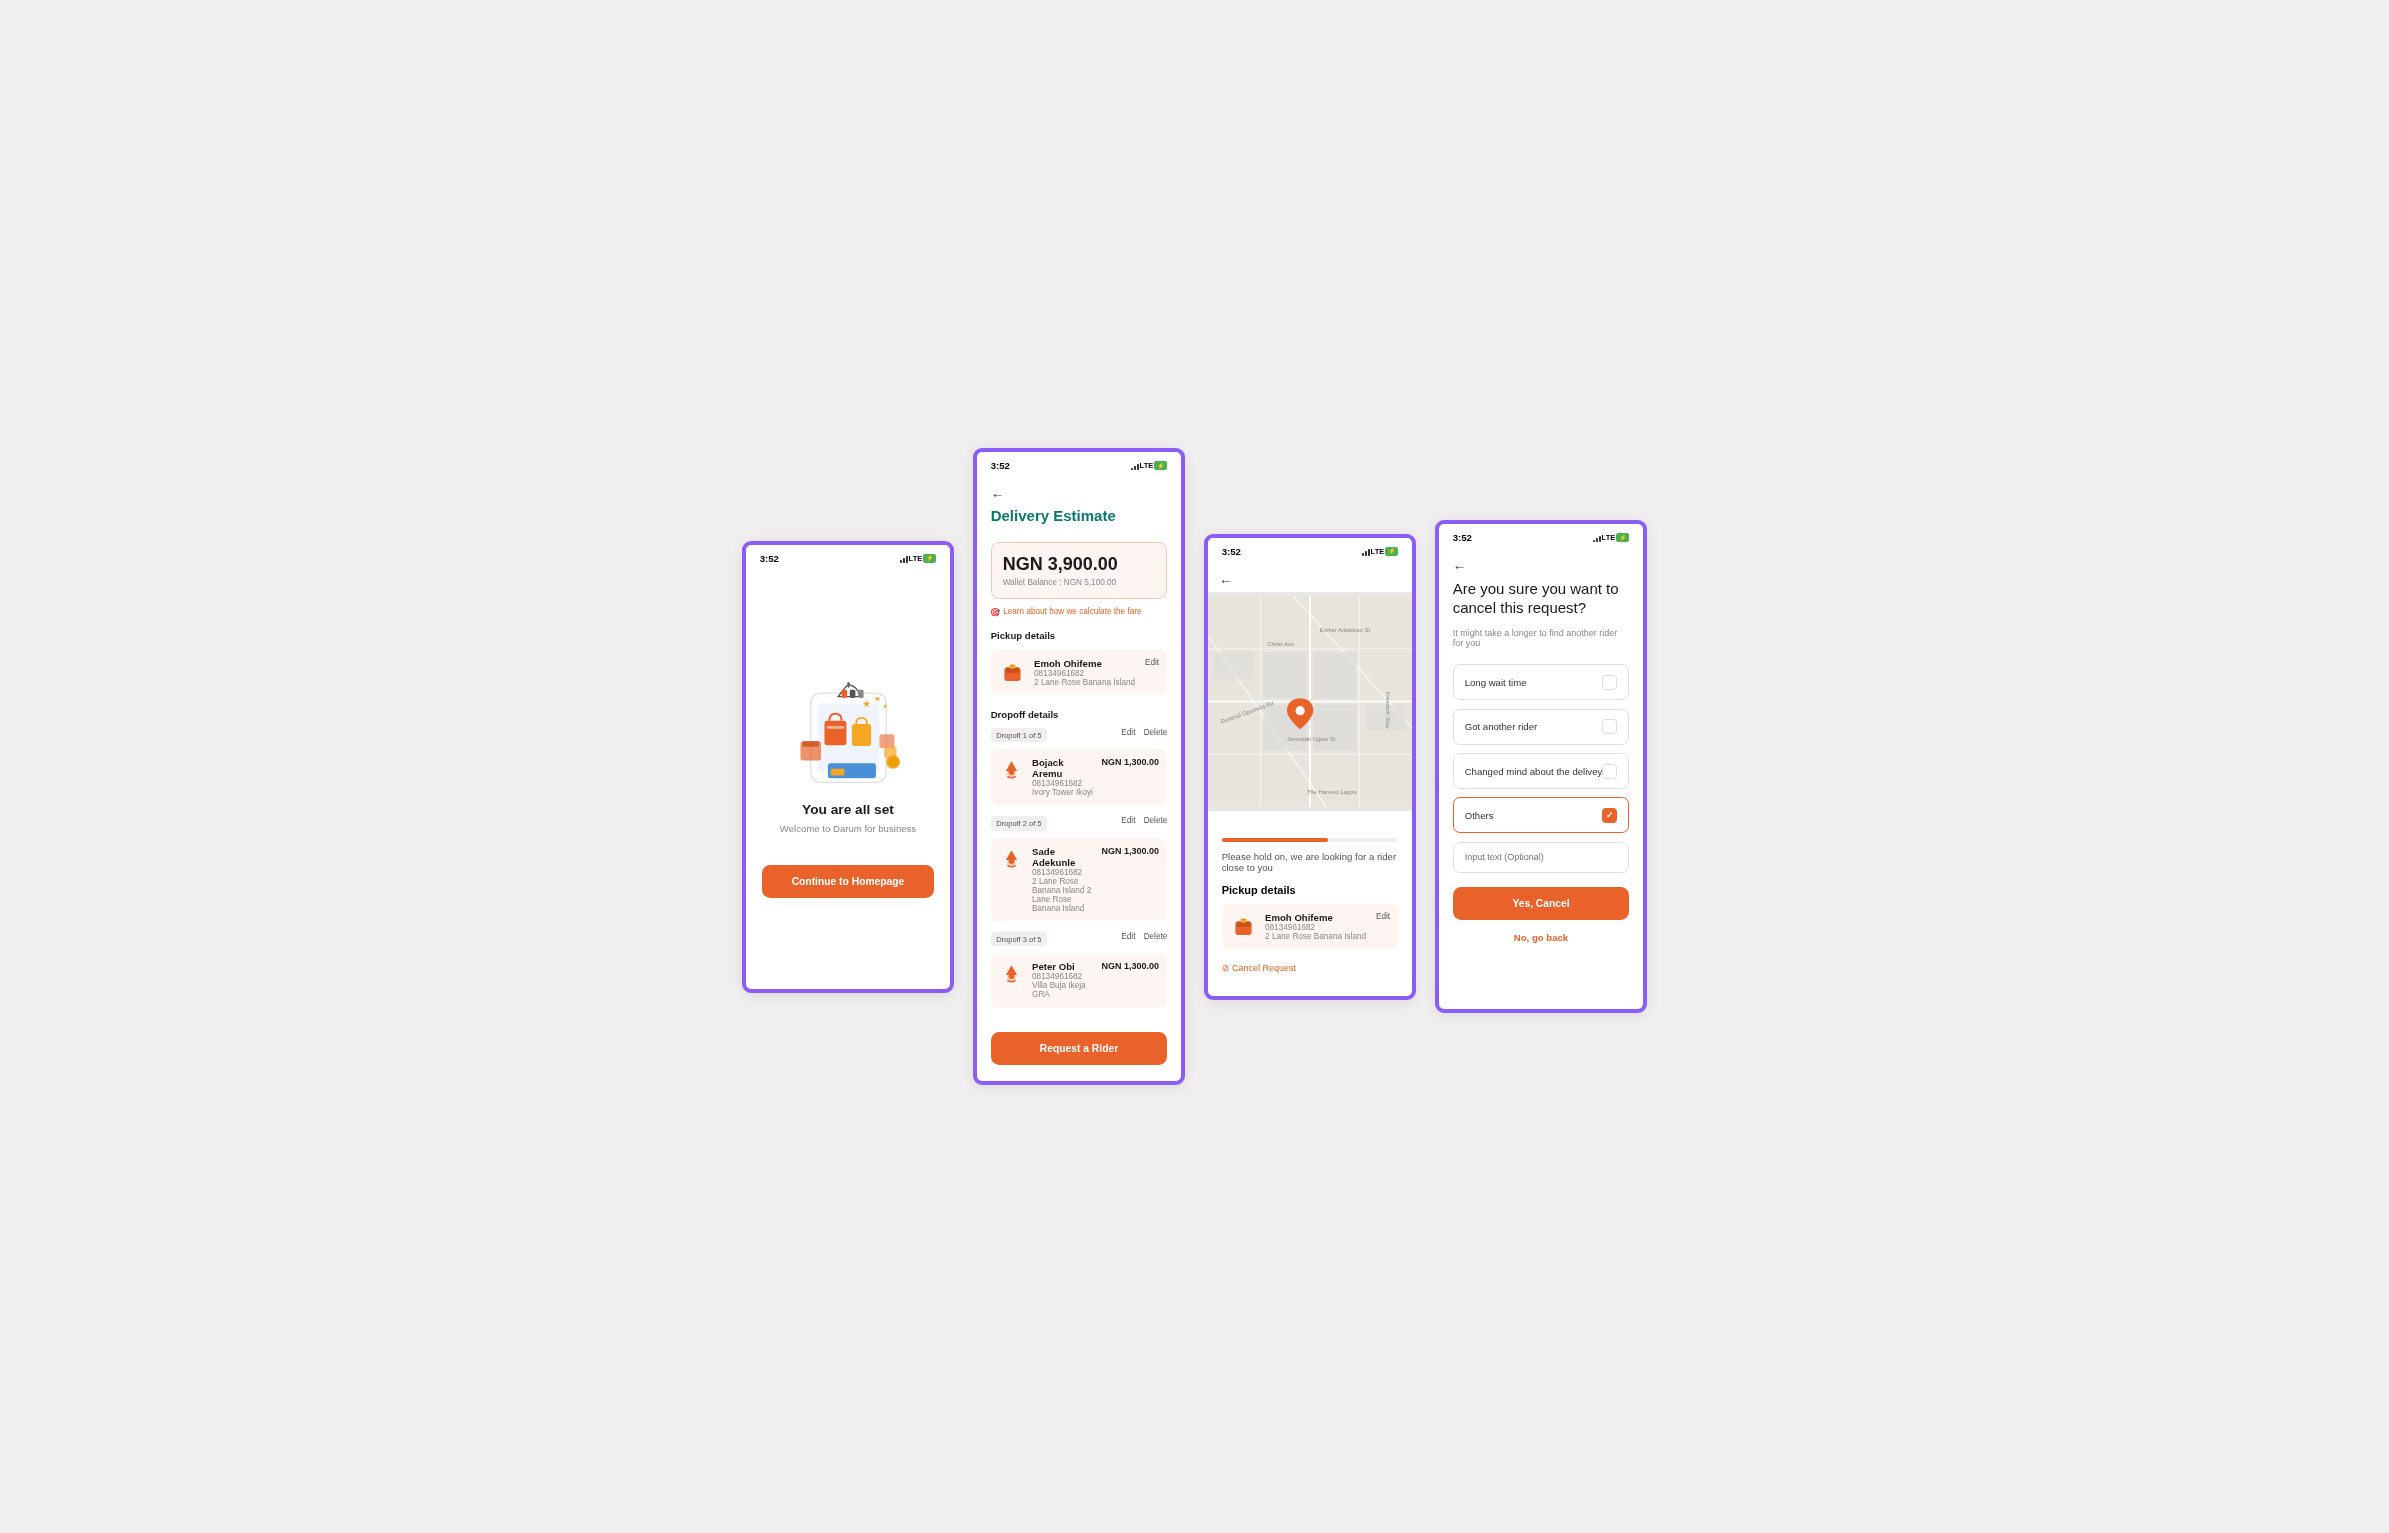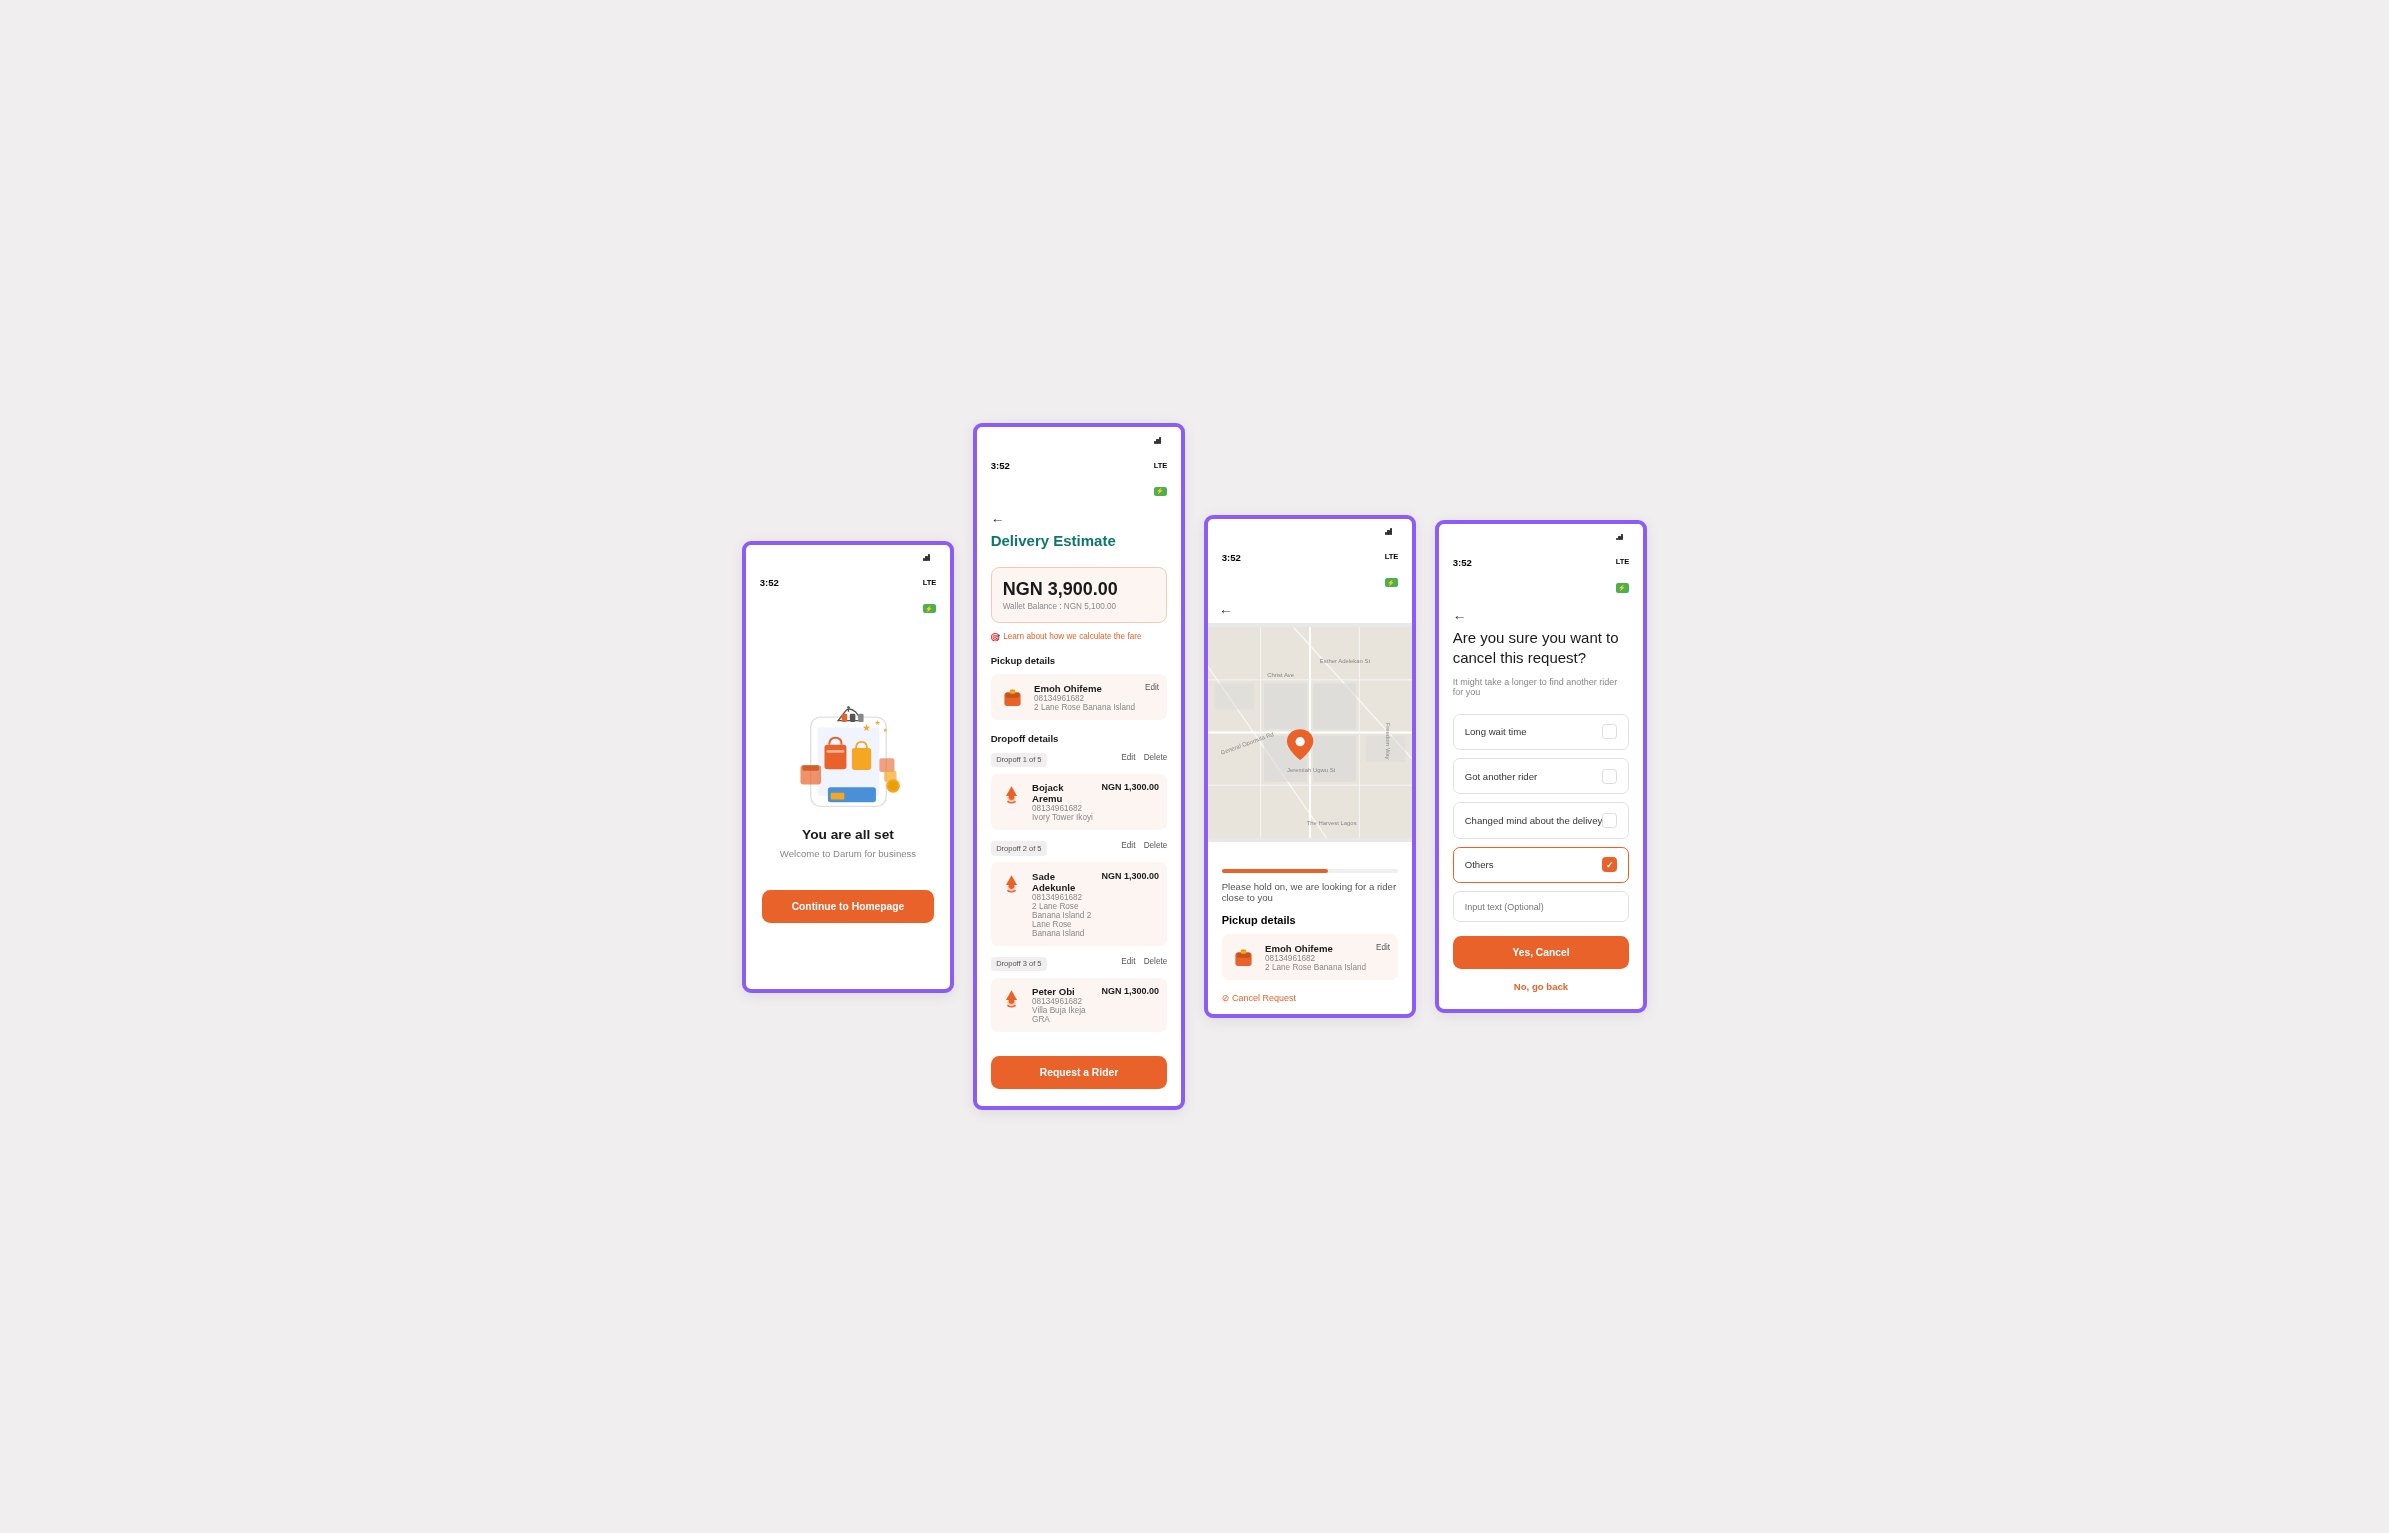--- a/index.html
+++ b/index.html
@@ -28,21 +28,21 @@
     
     .status-bar {
       display: flex;
       align-items: center;
       justify-content: space-between;
       padding: 8.2px 13.7px 4.1px;
       font-size: 9px;
       font-weight: 600;
     }
     .status-bar .time { font-weight: 700; font-size: 9.6px; }
-    .status-icons { display: flex; align-items: flex-start; gap: 17px; font-size: 7.5px; flex-direction: column; }
+    .status-icons { display: flex; align-items: flex-end; gap: 1px; font-size: 7.5px; }
     .lte-badge {
       background: #4CAF50;
       color: white;
       font-size: 6.2px;
       padding: 0.7px 2.7px;
       border-radius: 2.1px;
       font-weight: 700;
     }
     .signal-bars { display: flex; align-items: flex-end; gap: 0.7px; height: 8.2px; }
     .signal-bars span {

